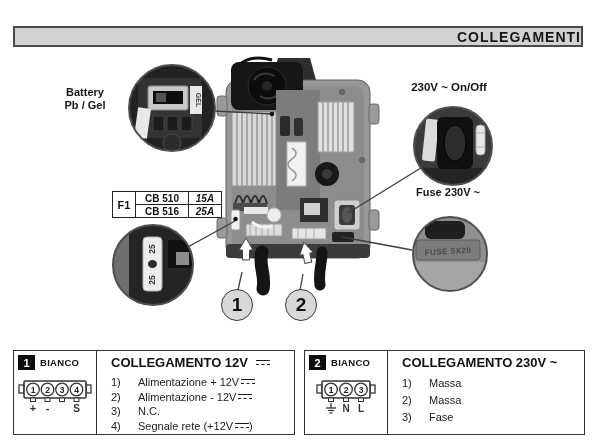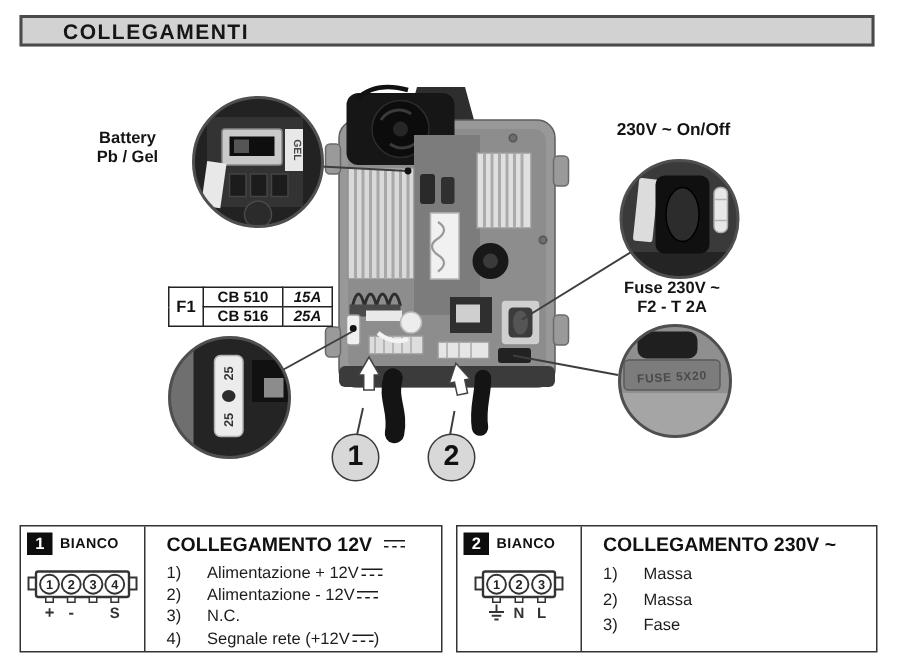--- a/index.html
+++ b/index.html
@@ -1,22 +1,22 @@
 <!DOCTYPE html>
 <html><head>
 <meta charset="utf-8">
 <style>
   html,body{margin:0;padding:0;background:#fff;}
   .page{position:relative;width:600px;height:447px;background:#ffffff;
         font-family:"Liberation Sans",sans-serif;color:#111;overflow:hidden;}
 
   
-  .title-bar{position:absolute;left:13px;top:10px;width:570px;height:21px;
+  .title-bar{position:absolute;left:13px;top:26px;width:570px;height:21px;
              background:#d2d2d2;border:2px solid #4a4a4a;box-sizing:border-box;
-             display:flex;align-items:center;}
+             display:flex;align-items:center;justify-content:flex-end;}
   .title-bar span{font-weight:bold;font-size:14px;letter-spacing:1px;margin-left:27px;color:#161616;}
 
   
   .figure{position:absolute;left:0;top:0;width:600px;height:345px;}
   .figure svg{position:absolute;left:0;top:0;}
 
   .callout{position:absolute;text-align:center;font-weight:bold;color:#141414;}
   .battery-label{left:50px;top:86px;width:70px;font-size:11px;line-height:13px;}
   .onoff-label{left:398px;top:81px;width:102px;font-size:11.5px;}
   .fuse-label{left:405px;top:186px;width:86px;font-size:11px;line-height:13px;}
@@ -224,21 +224,20 @@
 
     <div class="callout battery-label">
       <div>Battery</div>
       <div>Pb / Gel</div>
     </div>
     <div class="callout onoff-label">
       <span>230V ~ On/Off</span>
     </div>
     <div class="callout fuse-label">
       <div>Fuse 230V ~</div>
-      <div>F2 - T 2A</div>
     </div>
 
     <table class="f1">
       <tbody>
           <tr>
         <td class="f1cell" rowspan="2">F1</td>
         <td class="model">CB 510</td>
         <td class="amp">15A</td>
       </tr>
       <tr>

